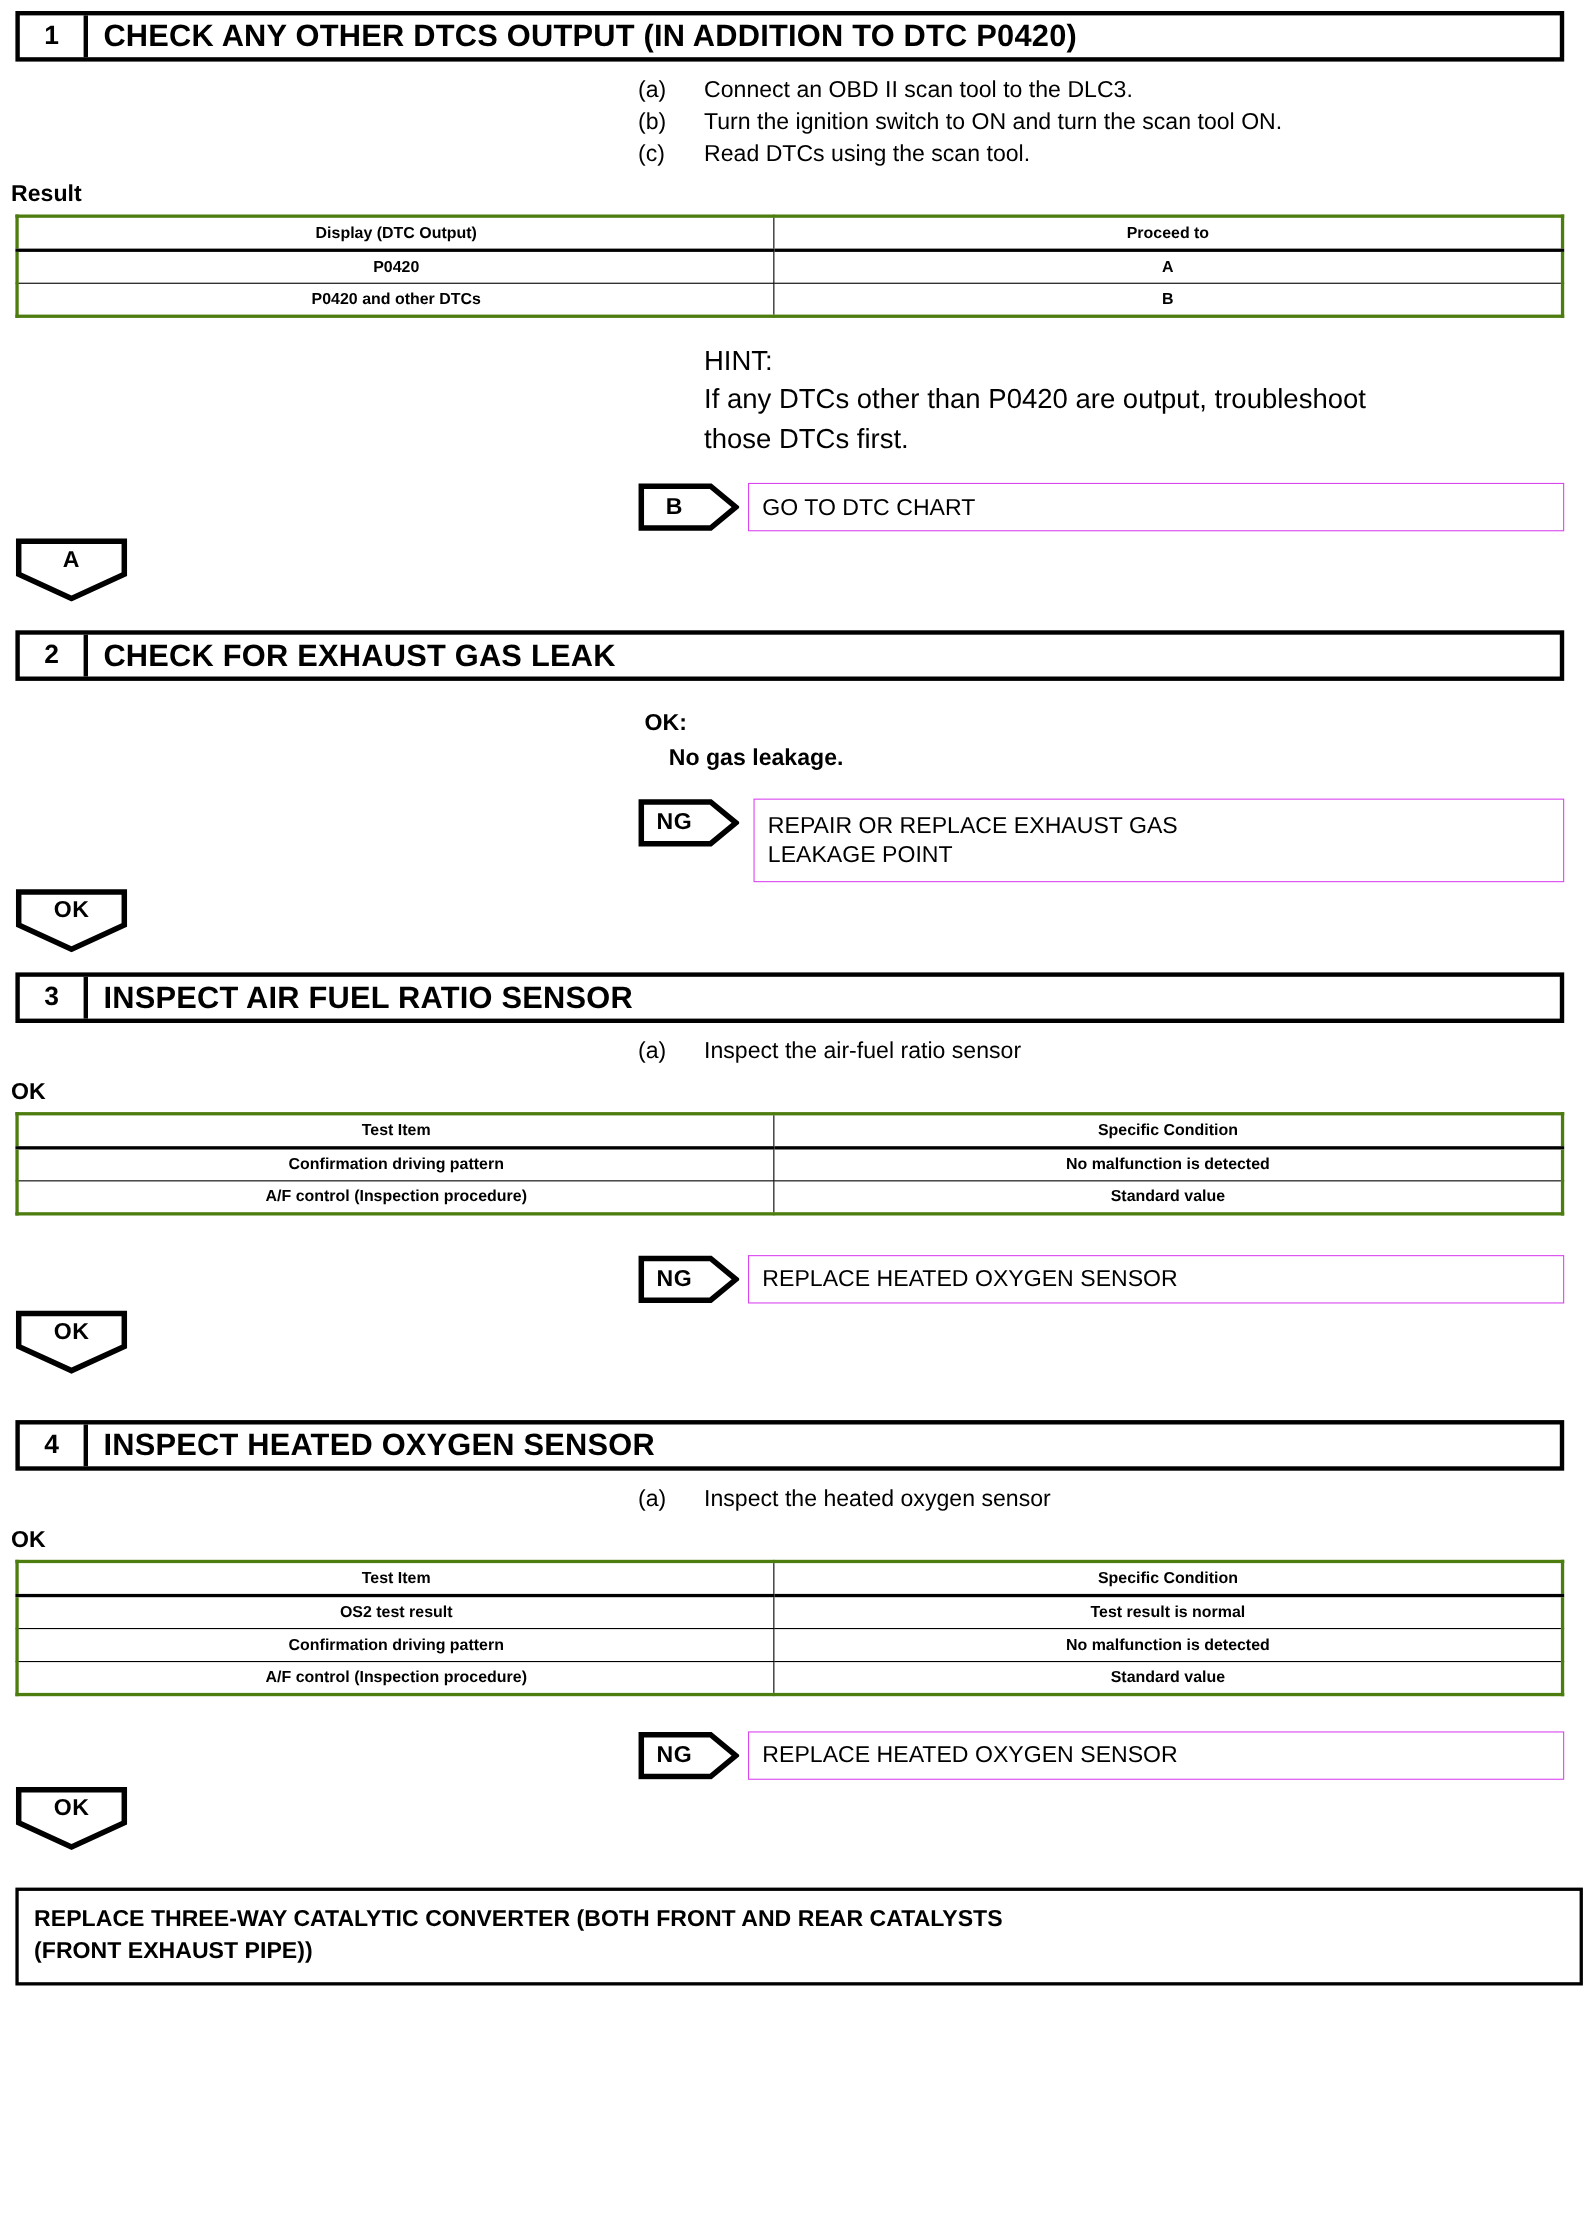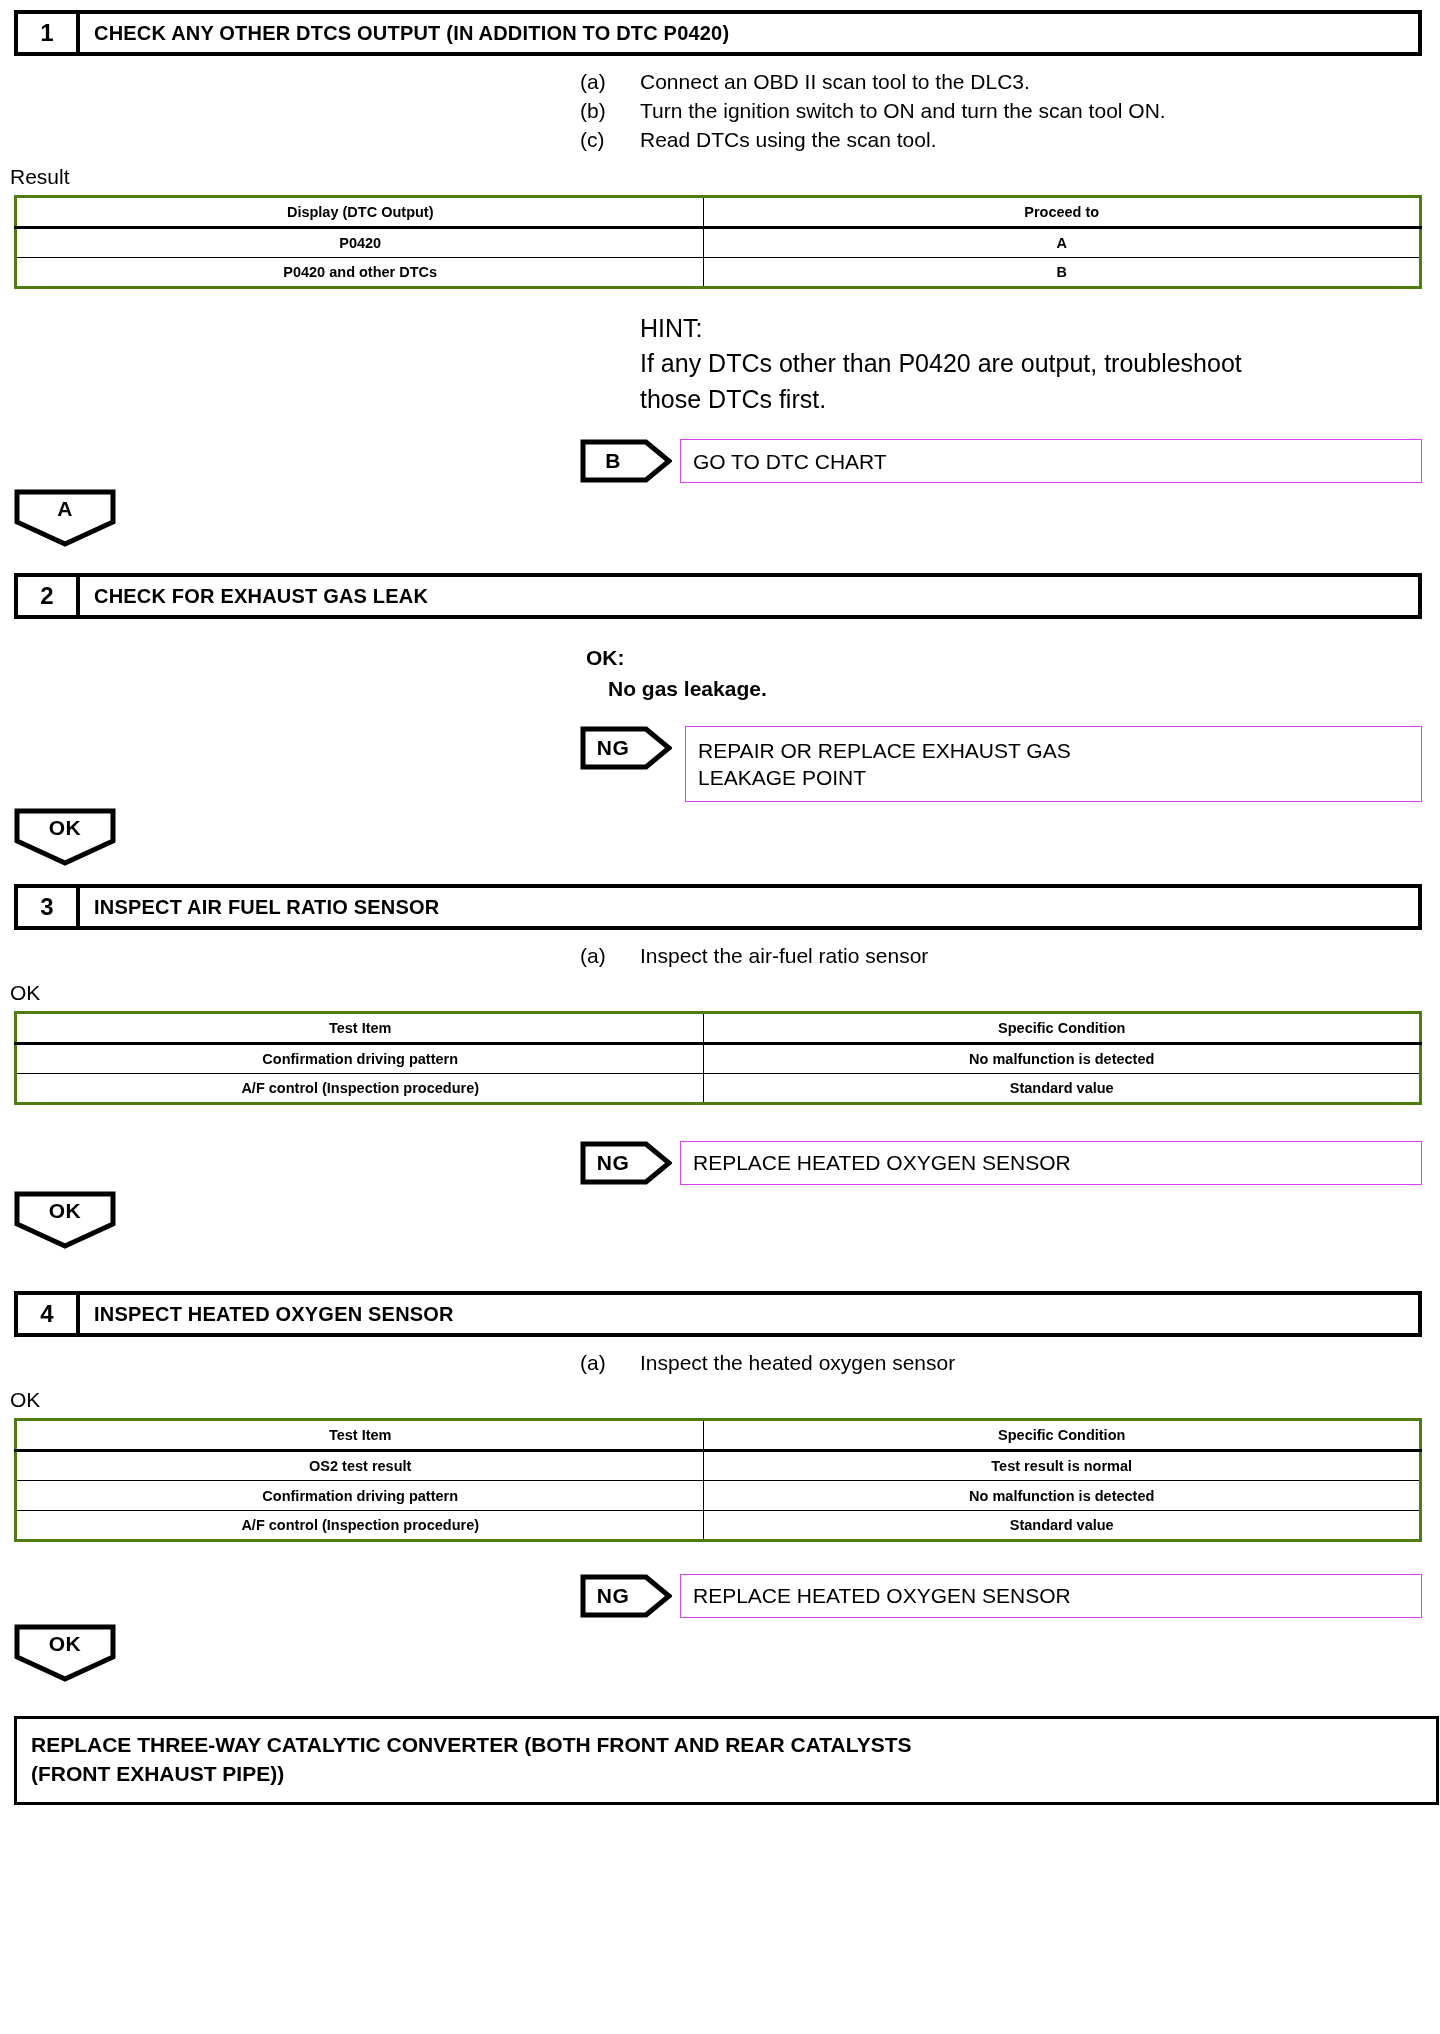--- a/index.html
+++ b/index.html
@@ -38,21 +38,21 @@
     justify-content: center;
     font-size: 24px;
     font-weight: bold;
     letter-spacing: 0px;
   }
   .step-title {
     flex: 1;
     display: flex;
     align-items: center;
     padding-left: 14px;
-    font-size: 20px;
+    font-size: 28px;
     font-weight: bold;
     letter-spacing: 0.2px;
     white-space: nowrap;
   }
 
   
   .proc-list {
     margin: 12px 0 0 580px;
   }
   .proc-item {
@@ -60,21 +60,21 @@
     font-size: 21px;
     line-height: 1.38;
     white-space: nowrap;
   }
   .proc-letter { width: 60px; flex: 0 0 60px; }
   .proc-text { flex: 1; }
 
   
   .sect-label {
     font-size: 21px;
-    font-weight: normal;
+    font-weight: bold;
     margin: 10px 0 6px 10px;
   }
 
   
   .dtable {
     width: calc(100% - 32px);
     margin: 0 18px 0 14px;
     border-collapse: collapse;
     border: 3px solid #4d7c0f;
     table-layout: fixed;

